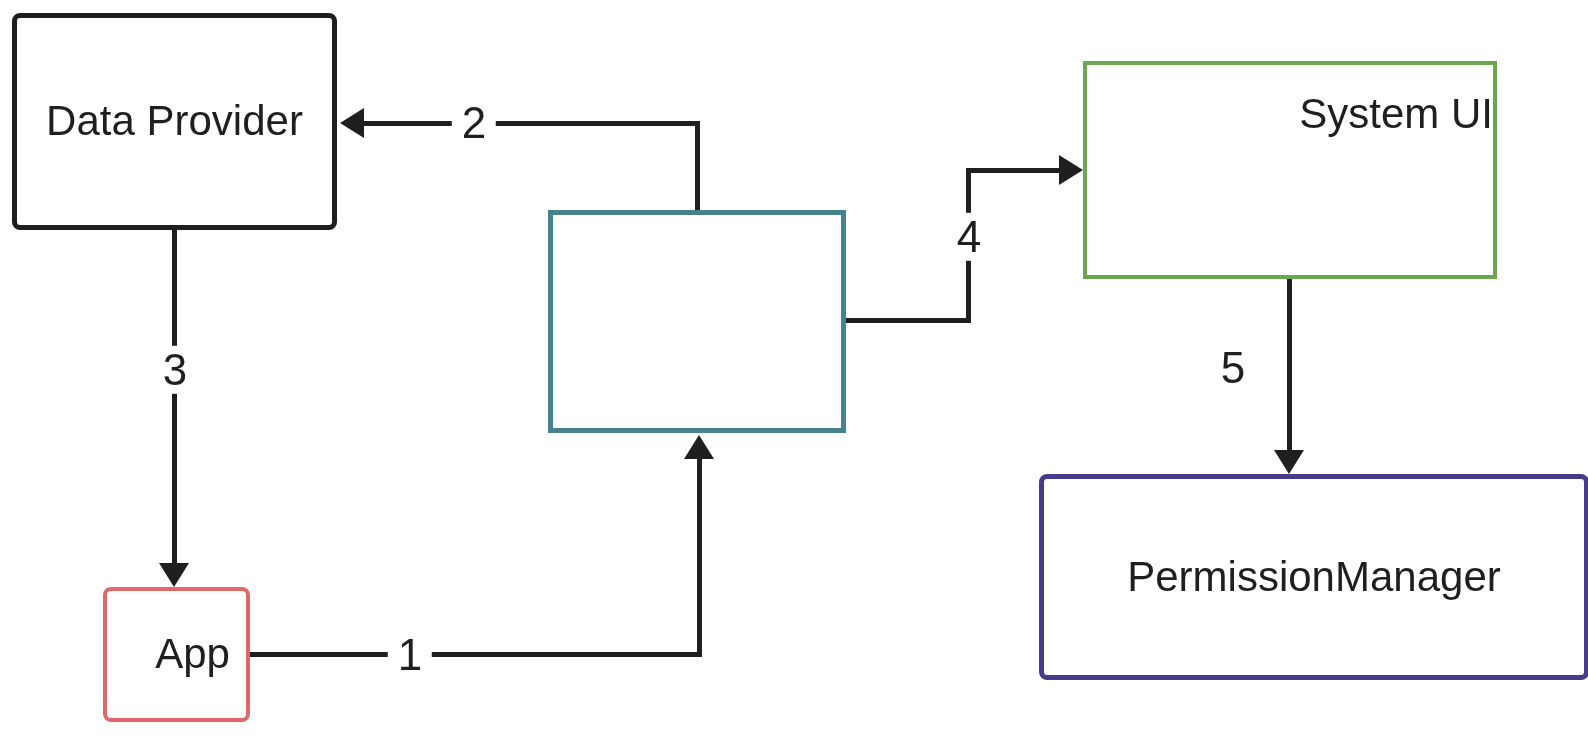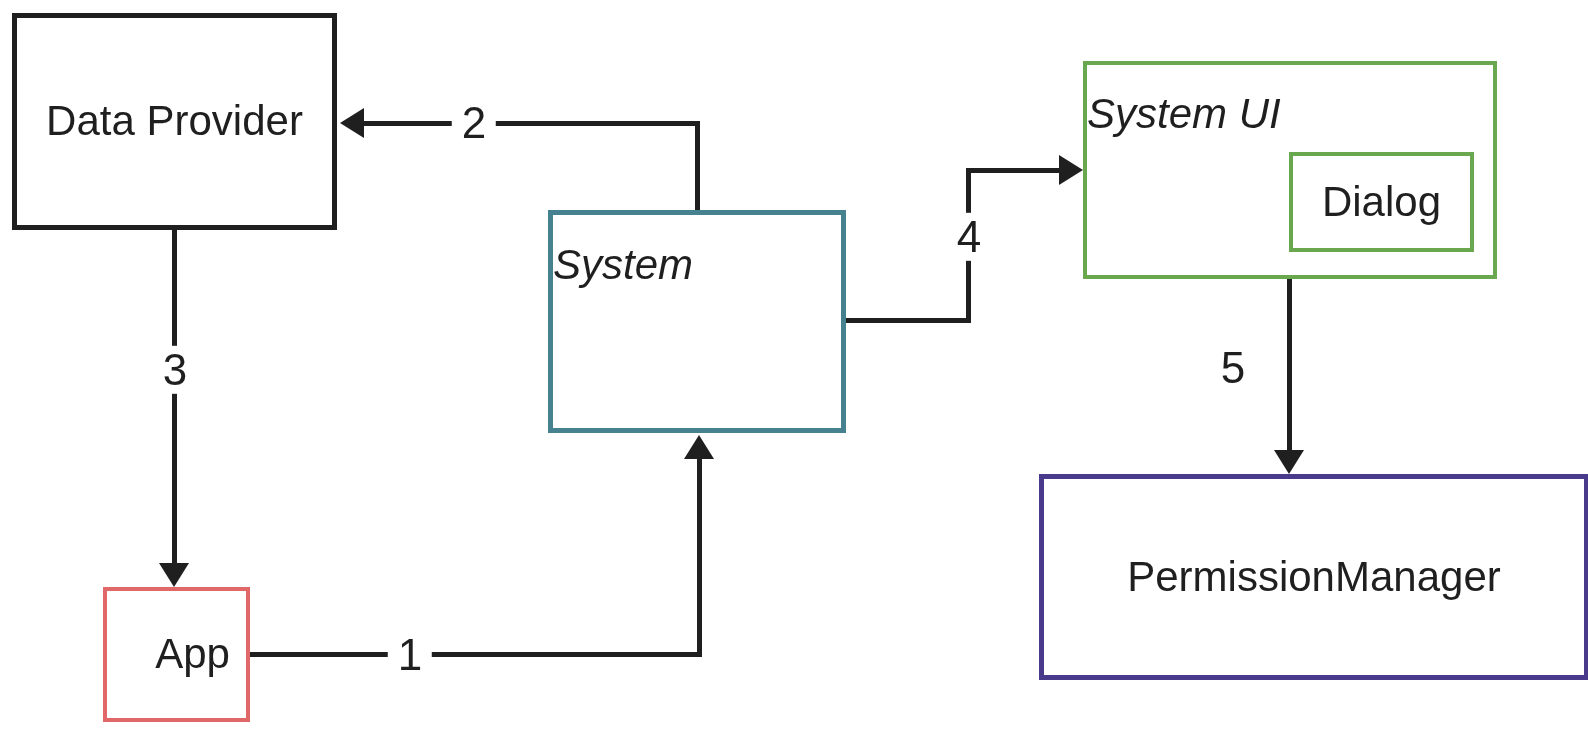--- a/index.html
+++ b/index.html
@@ -26,27 +26,27 @@
   .node-label {
     font-size: 42px;
     line-height: 1.15;
     white-space: nowrap;
     color: #1f1f1f;
   }
   .center-label {
     display: flex;
     align-items: center;
     justify-content: center;
+    border-radius: 8px;
   }
   .title-label {
     position: absolute;
-    left: 0;
+    left: 16px;
     right: 0;
-    text-align: left;
-    font-style: italic;
+    text-align: right;
   }
 
   
   .box-data-provider { left: 12px;  top: 13px;  width: 325px; height: 217px; }
   .box-system        { left: 548px; top: 210px; width: 298px; height: 223px; }
   .box-app-ops       { left: 19px;  top: 99px;  width: 247px; height: 97px;  border-width: 4px; }
   .box-system-ui     { left: 1083px;top: 61px;  width: 414px; height: 218px; border-width: 4px; }
   .box-dialog        { left: 202px; top: 87px;  width: 185px; height: 100px; border-width: 4px; }
   .box-permission    { left: 1039px;top: 474px; width: 550px; height: 206px; }
   .box-app           { left: 103px; top: 587px; width: 147px; height: 135px; border-width: 4px; padding-left: 32px; }
@@ -114,28 +114,24 @@
 </head>
 <body>
 
 <div class="canvas">
 
   <div class="node center-label box-data-provider" style="border-color: rgb(31, 31, 31);">
     <span class="node-label">Data Provider</span>
   </div>
 
   <div class="node box-system" style="border-color: rgb(69, 129, 142);">
-    <span class="node-label title-label">System</span>
   </div>
 
   <div class="node box-system-ui" style="border-color: rgb(106, 168, 79);">
     <span class="node-label title-label">System UI</span>
-    <div class="node center-label box-dialog" style="border-color: rgb(106, 168, 79);">
-      <span class="node-label">Dialog</span>
-    </div>
   </div>
 
   <div class="node center-label box-permission" style="border-color: rgb(74, 58, 140);">
     <span class="node-label">PermissionManager</span>
   </div>
 
   <div class="node center-label box-app" style="border-color: rgb(224, 104, 104);">
     <span class="node-label">App</span>
   </div>
 

